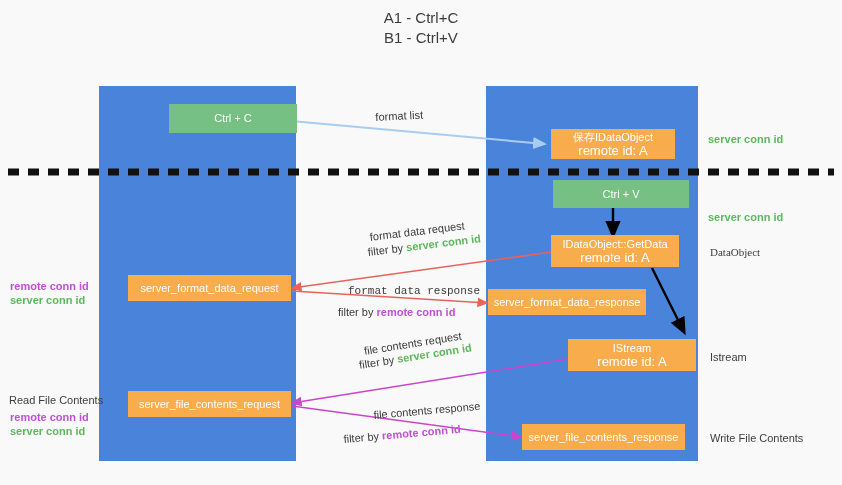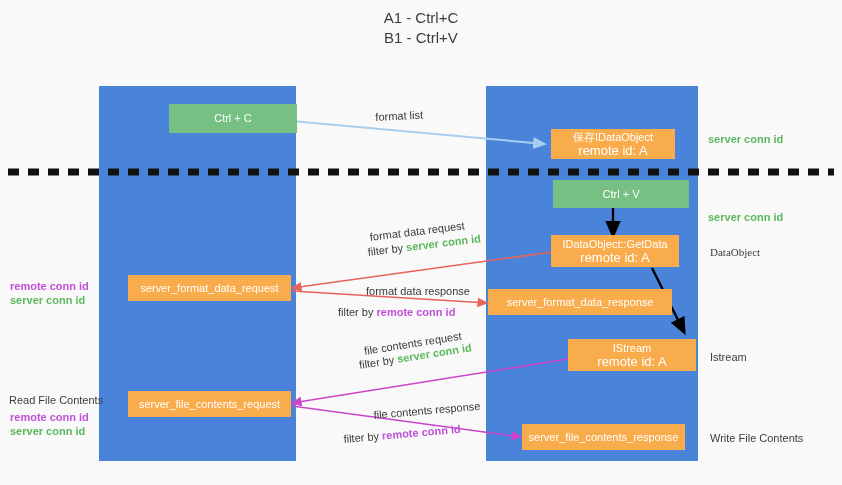--- a/index.html
+++ b/index.html
@@ -123,41 +123,41 @@
 
   <div class="box green" style="left:553px;top:180px;width:136px;height:28px;">
     <div>Ctrl + V</div>
   </div>
 
   <div class="box orange" style="left:551px;top:235px;width:128px;height:32px;">
     <div>IDataObject::GetData</div>
     <div class="l2">remote id: A</div>
   </div>
 
-  <div class="box orange" style="left:488px;top:289px;width:184px;height:26px;">
+  <div class="box orange" style="left:488px;top:289px;width:158px;height:26px;">
     <div>server_format_data_response</div>
   </div>
 
   <div class="box orange" style="left:568px;top:339px;width:128px;height:32px;">
     <div>IStream</div>
     <div class="l2">remote id: A</div>
   </div>
 
   <div class="box orange" style="left:522px;top:424px;width:163px;height:26px;">
     <div>server_file_contents_response</div>
   </div>
 
   <div class="edge-label rot" style="left:375px;top:110px;transform:rotate(-3deg);">format list</div>
 
   <div class="edge-label rot" style="left:369px;top:230px;transform:rotate(-7deg);">format data request</div>
   <div class="edge-label rot" style="left:367px;top:245px;transform:rotate(-7deg);">
     <span>filter by </span><span class="green-t">server conn id</span>
   </div>
 
-  <div class="edge-label" style="left:366px;top:284px;">format data response</div>
+  <div class="edge-label" style="left:348px;top:284px;font-family:Liberation Mono, monospace;">format data response</div>
   <div class="edge-label" style="left:338px;top:305px;">
     <span>filter by </span><span class="purple-t">remote conn id</span>
   </div>
 
   <div class="edge-label rot" style="left:363px;top:344px;transform:rotate(-9deg);">file contents request</div>
   <div class="edge-label rot" style="left:358px;top:358px;transform:rotate(-9deg);">
     <span>filter by </span><span class="green-t">server conn id</span>
   </div>
 
   <div class="edge-label rot" style="left:373px;top:408px;transform:rotate(-5deg);">file contents response</div>

